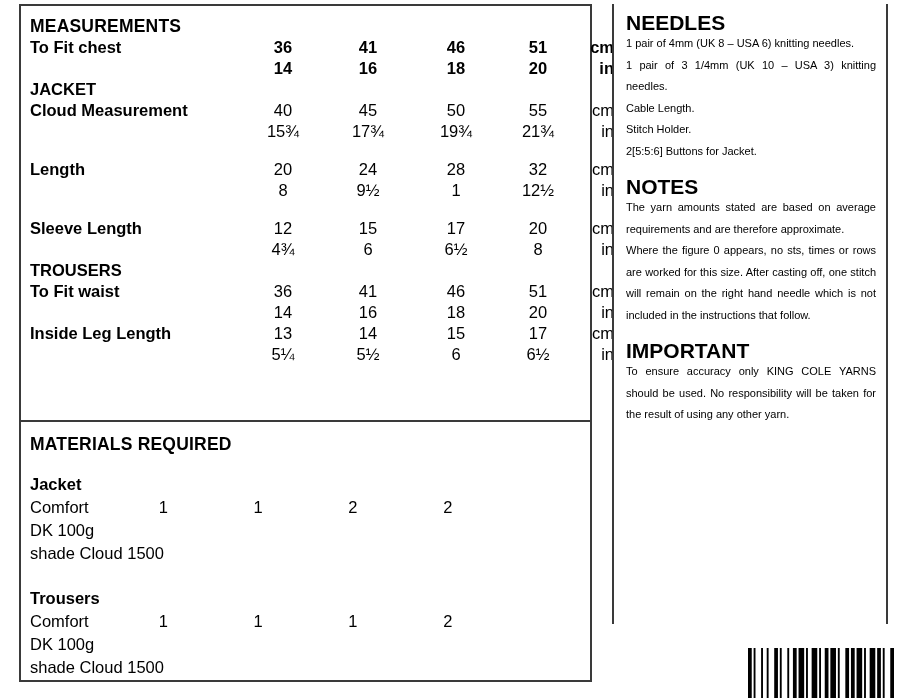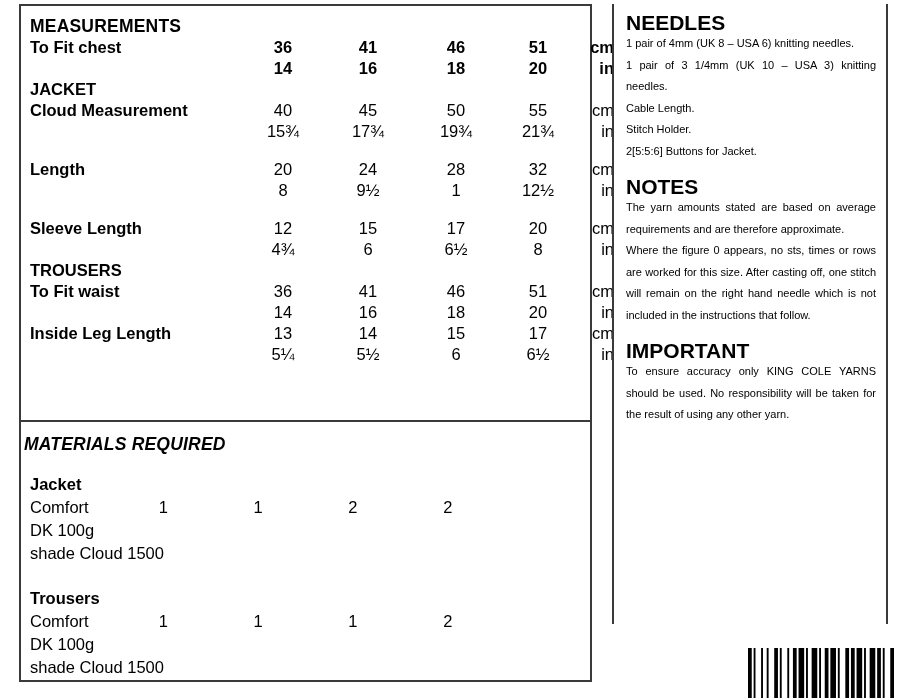--- a/index.html
+++ b/index.html
@@ -246,21 +246,21 @@
               <td class="c-v2">5½</td>
               <td class="c-v3">6</td>
               <td class="c-v4">6½</td>
               <td class="c-unit">in</td>
             </tr>
           </tbody>
       </table>
     </div>
 
     <div class="materials-pane">
-      <div class="section-title" style="padding:12px 0 0 3px;font-style:italic;">MATERIALS REQUIRED</div>
+      <div class="section-title" style="padding:12px 0 0 9px;">MATERIALS REQUIRED</div>
       <table class="mats">
         <tbody id="mats-body">
             <tr>
               <td colspan="6" style="height: 18px; line-height: 18px; font-size: 1px;"></td>
             </tr>
             <tr>
               <td colspan="6" class="m-label bold">Jacket</td>
             </tr>
             <tr>
               <td class="m-label">Comfort DK 100g</td>

